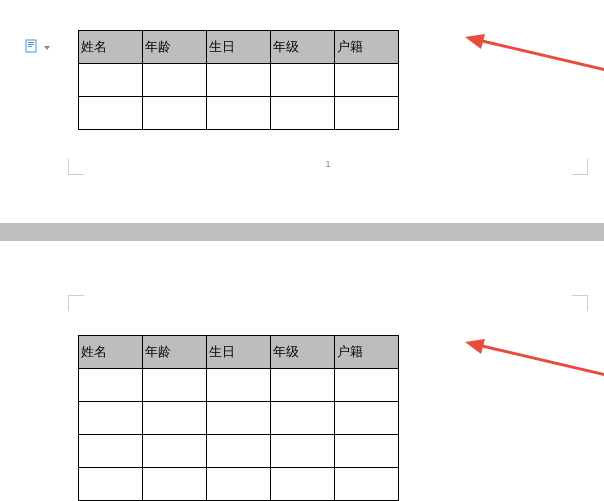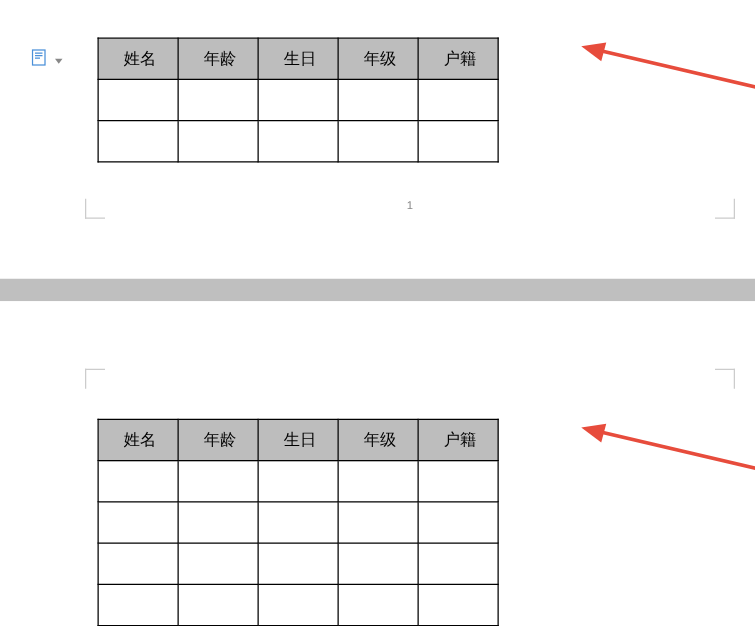--- a/index.html
+++ b/index.html
@@ -13,21 +13,21 @@
     .page-corner { position: absolute; width: 16px; height: 16px; }
     .corner-bl { bottom: 0; left: 0; border-left: 1px solid #ccc; border-bottom: 1px solid #ccc; }
     .corner-br { bottom: 0; right: 0; border-right: 1px solid #ccc; border-bottom: 1px solid #ccc; }
     .corner-tl { top: 0; left: 0; border-left: 1px solid #ccc; border-top: 1px solid #ccc; }
     .corner-tr { top: 0; right: 0; border-right: 1px solid #ccc; border-top: 1px solid #ccc; }
     .page-num { position: absolute; left: 0; right: 0; text-align: center; font-size: 9px; color: #888; }
     .page1 .page-num { bottom: 6px; }
     table { border-collapse: collapse; position: absolute; left: 10px; }
     .table1 { top: 30px; }
     .table2 { top: 40px; }
-    td { border: 1px solid #000; width: 64px; height: 33px; padding-left: 20px; font-size: 13px; vertical-align: middle; }
+    td { border: 1px solid #000; width: 64px; height: 33px; padding-left: 2px; font-size: 13px; vertical-align: middle; }
     tr.header td { background: #bdbdbd; font-weight: normal; }
     .arrow { position: absolute; pointer-events: none; }
     .gap-bar { position: absolute; left: 0; top: 223px; width: 604px; height: 18px; background: #bfbfbf; }
     .white-top { position: absolute; left: 0; top: 0; width: 604px; height: 223px; background: #fff; }
     .white-bot { position: absolute; left: 0; top: 241px; width: 604px; height: 260px; background: #fff; }
   </style>
 </head>
 <body>
 
 <div class="white-top"></div>

